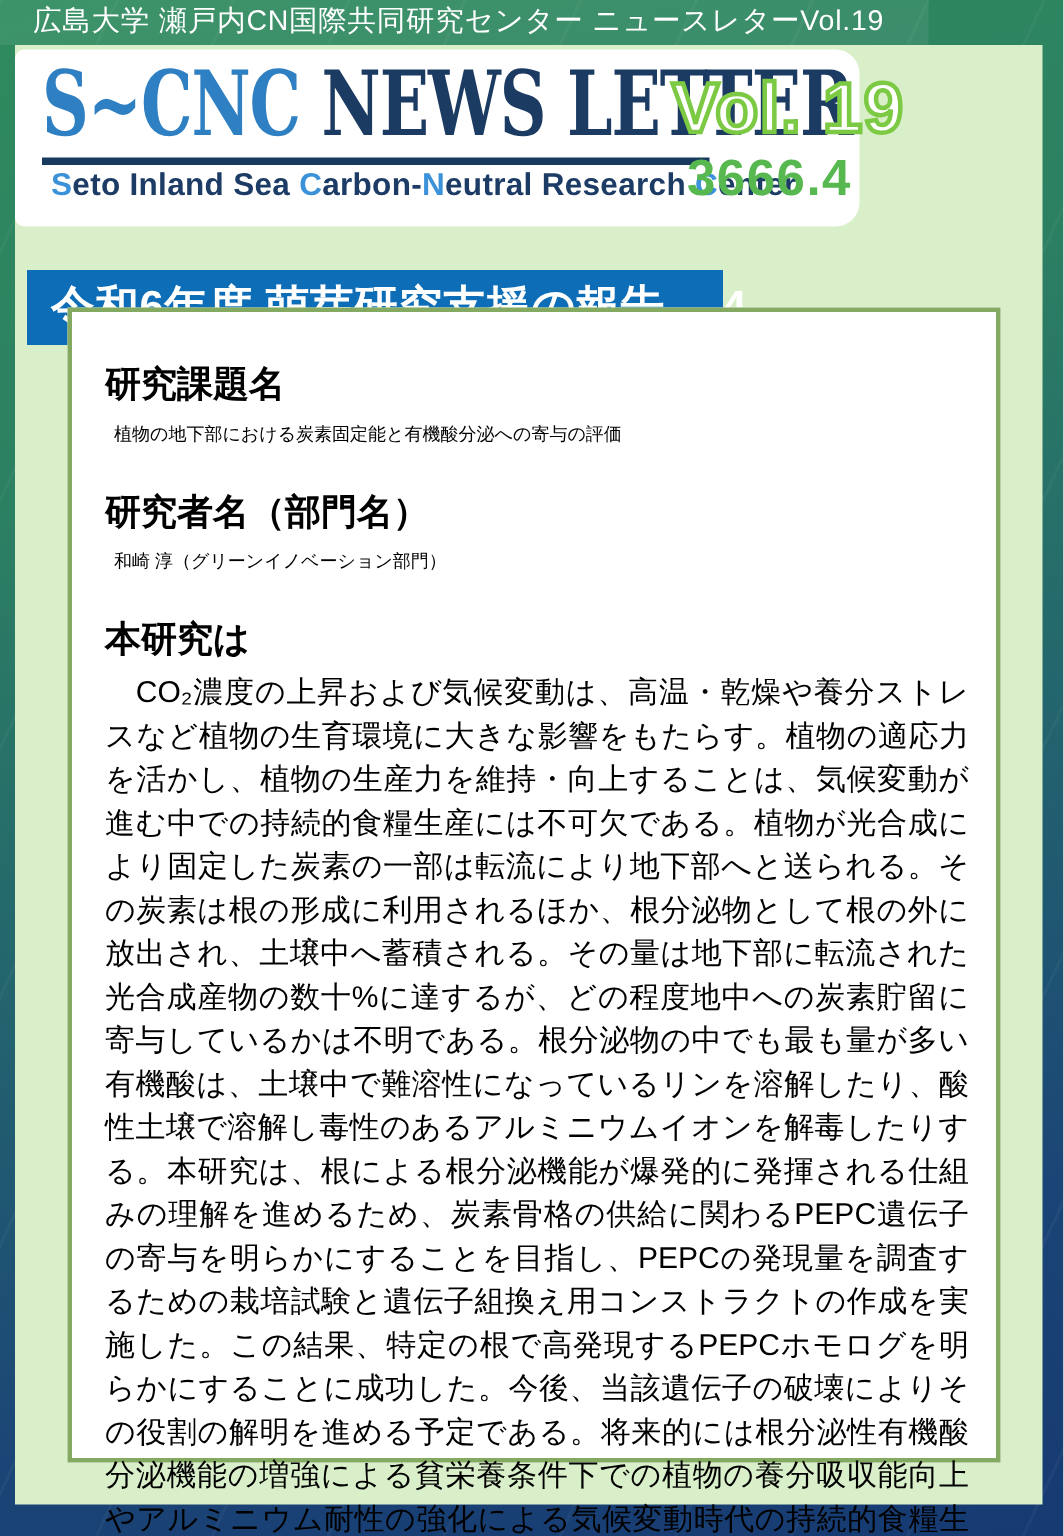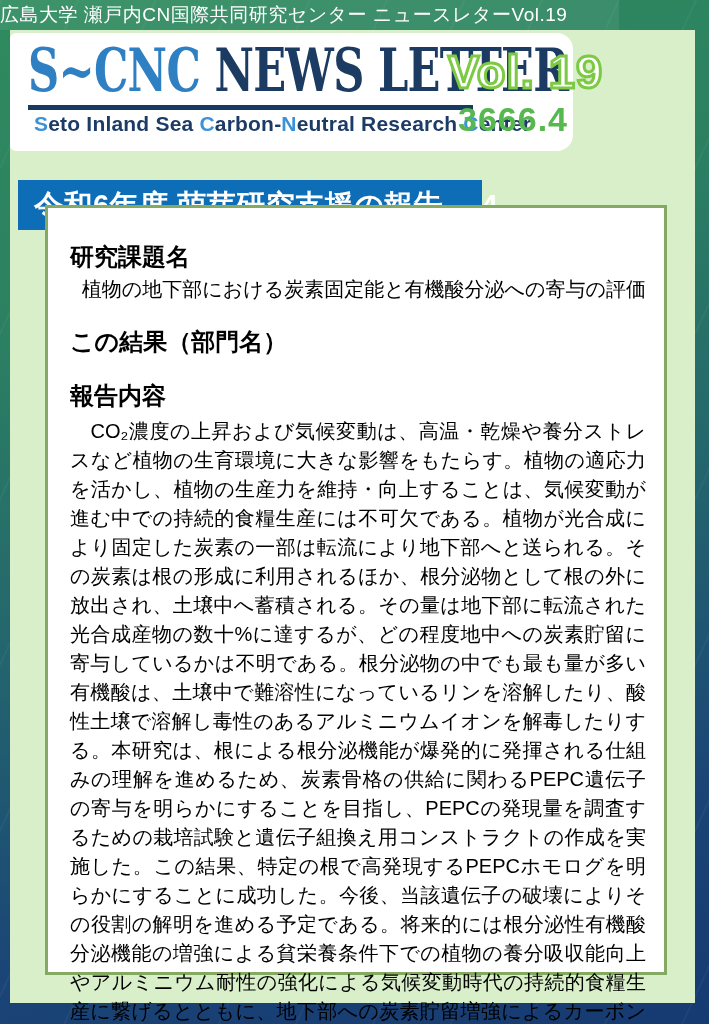--- a/index.html
+++ b/index.html
@@ -11,21 +11,21 @@
   .page {
     position: relative; width: 709px; height: 1024px;
     background:
       repeating-linear-gradient(115deg, rgba(255,255,255,0.035) 0 2px, rgba(255,255,255,0) 2px 70px),
       linear-gradient(165deg, #2f8b5e 0%, #2c8062 28%, #23646e 55%, #1b4576 80%, #163a72 100%);
   }
   .top-bar {
     position: absolute; left: 0; top: 0; width: 619px; height: 30px;
     background: rgba(255,255,255,0.07);
     color: #ffffff; font-size: 19px; line-height: 30px;
-    padding-left: 0; white-space: nowrap; letter-spacing: 0.5px;
+    padding-left: 22px; white-space: nowrap; letter-spacing: 0.5px;
   }
   .panel {
     position: absolute; left: 10px; top: 30px; width: 685px; height: 973px;
     background: #d9efc9;
   }
   .header-card {
     position: absolute; left: 10px; top: 33px; width: 563px; height: 118px;
     background: #ffffff; border-radius: 6px 16px 16px 6px;
   }
   .title-row {
@@ -66,21 +66,21 @@
     color: #ffffff; font-size: 29px; font-weight: bold; line-height: 50px;
     padding-left: 16px; white-space: nowrap; letter-spacing: 0.5px;
   }
   .content-card {
     position: absolute; left: 45px; top: 205px; width: 622px; height: 770px;
     background: #ffffff; border: 3px solid #84aa62;
     padding: 34px 18px 0 22px;
     color: #000000;
   }
   .field-label { font-size: 24px; font-weight: bold; line-height: 30px; }
-  .field-value { font-size: 20px; line-height: 27px; padding-left: 6px; margin-top: 4px; text-align: right; }
+  .field-value { font-size: 12px; line-height: 27px; padding-left: 6px; margin-top: 4px; }
   .mt { margin-top: 24px; }
   .report-body {
     margin-top: 6px; font-size: 20px; line-height: 29px;
     text-align: justify; color: #000000;
   }
 </style>
 </head>
 <body>
 
 <div class="page">
@@ -104,19 +104,20 @@
 
 
   <div class="banner">
     <div class="banner-label">令和6年度 萌芽研究支援の報告　 4</div>
   </div>
 
   <div class="content-card">
     <div class="field-label">研究課題名</div>
     <div class="field-value">植物の地下部における炭素固定能と有機酸分泌への寄与の評価</div>
 
-    <div class="field-label mt">この結果（部門名）</div>
+    <div class="field-label mt">研究者名（部門名）</div>
+    <div class="field-value">和崎 淳（グリーンイノベーション部門）</div>
 
-    <div class="field-label mt">報告内容</div>
+    <div class="field-label mt">本研究は</div>
     <div class="report-body">　CO₂濃度の上昇および気候変動は、高温・乾燥や養分ストレスなど植物の生育環境に大きな影響をもたらす。植物の適応力を活かし、植物の生産力を維持・向上することは、気候変動が進む中での持続的食糧生産には不可欠である。植物が光合成により固定した炭素の一部は転流により地下部へと送られる。その炭素は根の形成に利用されるほか、根分泌物として根の外に放出され、土壌中へ蓄積される。その量は地下部に転流された光合成産物の数十%に達するが、どの程度地中への炭素貯留に寄与しているかは不明である。根分泌物の中でも最も量が多い有機酸は、土壌中で難溶性になっているリンを溶解したり、酸性土壌で溶解し毒性のあるアルミニウムイオンを解毒したりする。本研究は、根による根分泌機能が爆発的に発揮される仕組みの理解を進めるため、炭素骨格の供給に関わるPEPC遺伝子の寄与を明らかにすることを目指し、PEPCの発現量を調査するための栽培試験と遺伝子組換え用コンストラクトの作成を実施した。この結果、特定の根で高発現するPEPCホモログを明らかにすることに成功した。今後、当該遺伝子の破壊によりその役割の解明を進める予定である。将来的には根分泌性有機酸分泌機能の増強による貧栄養条件下での植物の養分吸収能向上やアルミニウム耐性の強化による気候変動時代の持続的食糧生産に繋げるとともに、地下部への炭素貯留増強によるカーボンニュートラルへの寄与を追究したい。</div>
   </div>
 
 </div>
 
 </body></html>

